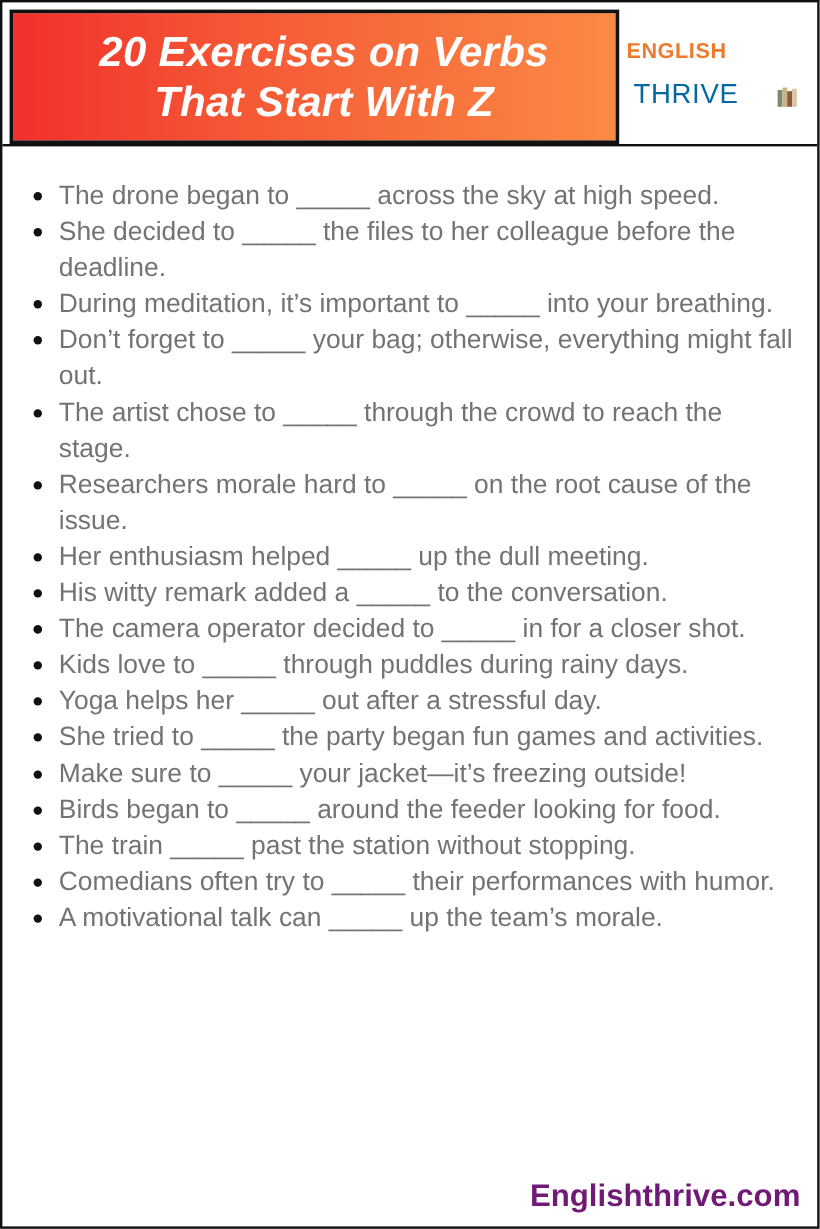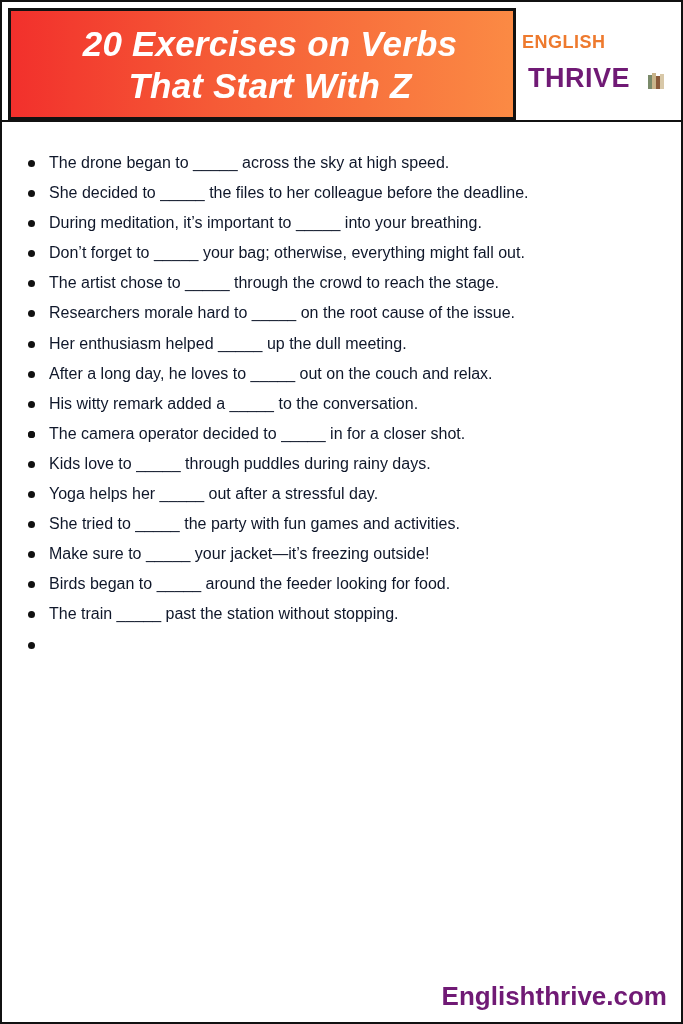--- a/index.html
+++ b/index.html
@@ -4,25 +4,25 @@
 <style>
   html,body{margin:0;padding:0;background:#fff;}
   body{width:683px;height:1024px;position:relative;overflow:hidden;font-family:"Liberation Sans",sans-serif;}
   .frame{position:absolute;left:0;top:0;width:679px;height:1020px;border:2px solid #111;background:#fff;}
   .banner{position:absolute;left:6px;top:6px;width:502px;height:106px;border:3px solid #111;
     background:linear-gradient(90deg,#f2302c 0%,#f55a36 40%,#fb8a44 100%);}
   .title{position:absolute;left:16px;right:0;top:12px;text-align:center;color:#fff;font-weight:bold;font-style:italic;
     font-size:35px;line-height:42px;letter-spacing:0.2px;}
   .logo{position:absolute;left:520px;top:24px;width:150px;height:80px;}
   .logo .l1{position:absolute;left:0;top:0;color:#ee7a2e;font-weight:bold;font-size:18px;line-height:32px;letter-spacing:0.5px;}
-  .logo .l2{position:absolute;left:6px;top:36px;color:#701a75;font-weight:bold;font-size:27px;line-height:32px;letter-spacing:0.5px;}
+  .logo .l2{position:absolute;left:6px;top:36px;color:#0369a1;font-weight:normal;font-size:23px;line-height:32px;letter-spacing:0.5px;}
   .books{position:absolute;left:125px;top:44px;width:18px;height:20px;}
   .divider{position:absolute;left:0;right:0;top:118px;height:2px;background:#111;}
   ul{position:absolute;left:22px;top:146px;width:640px;margin:0;padding:0;list-style:none;}
-  li{position:relative;padding-left:25px;font-size:16px;line-height:30.1px;color:#0f172a;}
+  li{position:relative;padding-left:25px;font-size:22px;line-height:30.1px;color:#737373;}
   li .bullet{position:absolute;left:4px;top:12px;width:7px;height:7px;border-radius:50%;background:#111;}
   .footer{position:absolute;right:14px;bottom:10px;font-weight:bold;font-size:26px;color:#701a75;}
 </style>
 </head>
 <body>
 
 <div class="frame">
   <div class="banner">
     <div class="title">
       <div>20 Exercises on Verbs</div>
@@ -44,27 +44,27 @@
   <div class="divider"></div>
 
   <ul id="exlist">
       <li><span class="bullet"></span><span>The drone began to _____ across the sky at high speed.</span></li>
       <li><span class="bullet"></span><span>She decided to _____ the files to her colleague before the deadline.</span></li>
       <li><span class="bullet"></span><span>During meditation, it’s important to _____ into your breathing.</span></li>
       <li><span class="bullet"></span><span>Don’t forget to _____ your bag; otherwise, everything might fall out.</span></li>
       <li><span class="bullet"></span><span>The artist chose to _____ through the crowd to reach the stage.</span></li>
       <li><span class="bullet"></span><span>Researchers morale hard to _____ on the root cause of the issue.</span></li>
       <li><span class="bullet"></span><span>Her enthusiasm helped _____ up the dull meeting.</span></li>
-      <li><span class="bullet"></span><span>After a long day, he loves to _____ out on the couch and relax.</span></li>
       <li><span class="bullet"></span><span>His witty remark added a _____ to the conversation.</span></li>
       <li><span class="bullet"></span></li>
       <li><span class="bullet"></span><span>The camera operator decided to _____ in for a closer shot.</span></li>
       <li><span class="bullet"></span><span>Kids love to _____ through puddles during rainy days.</span></li>
       <li><span class="bullet"></span><span>Yoga helps her _____ out after a stressful day.</span></li>
-      <li><span class="bullet"></span><span>She tried to _____ the party with fun games and activities.</span></li>
+      <li><span class="bullet"></span><span>She tried to _____ the party began fun games and activities.</span></li>
       <li><span class="bullet"></span><span>Make sure to _____ your jacket—it’s freezing outside!</span></li>
       <li><span class="bullet"></span><span>Birds began to _____ around the feeder looking for food.</span></li>
       <li><span class="bullet"></span><span>The train _____ past the station without stopping.</span></li>
-      <li><span class="bullet"></span></li>
+      <li><span class="bullet"></span><span>Comedians often try to _____ their performances with humor.</span></li>
+      <li><span class="bullet"></span><span>A motivational talk can _____ up the team’s morale.</span></li>
     </ul>
 
   <div class="footer">Englishthrive.com</div>
 </div>
 
 </body></html>

